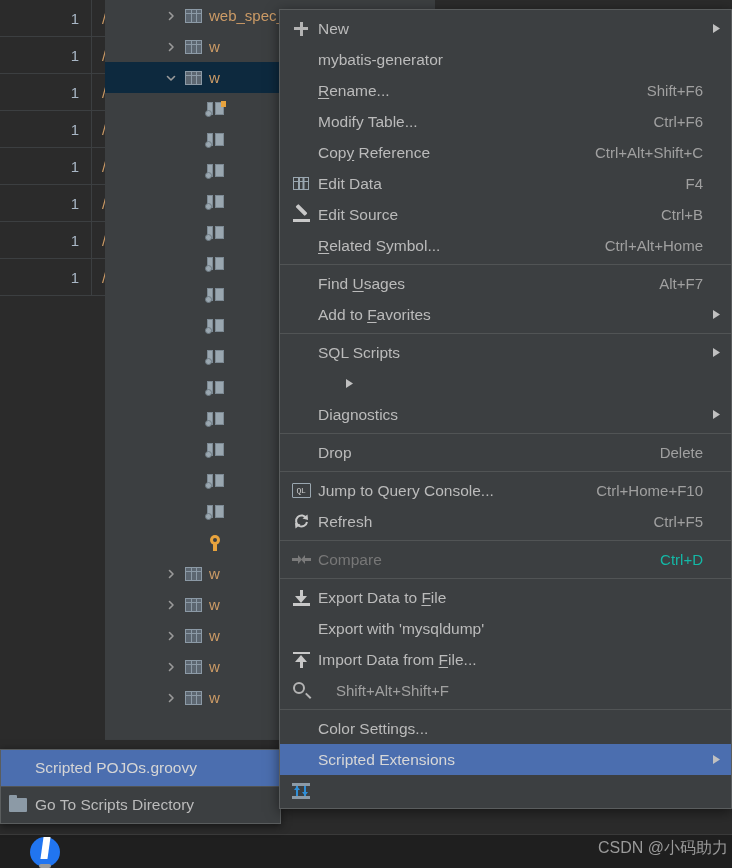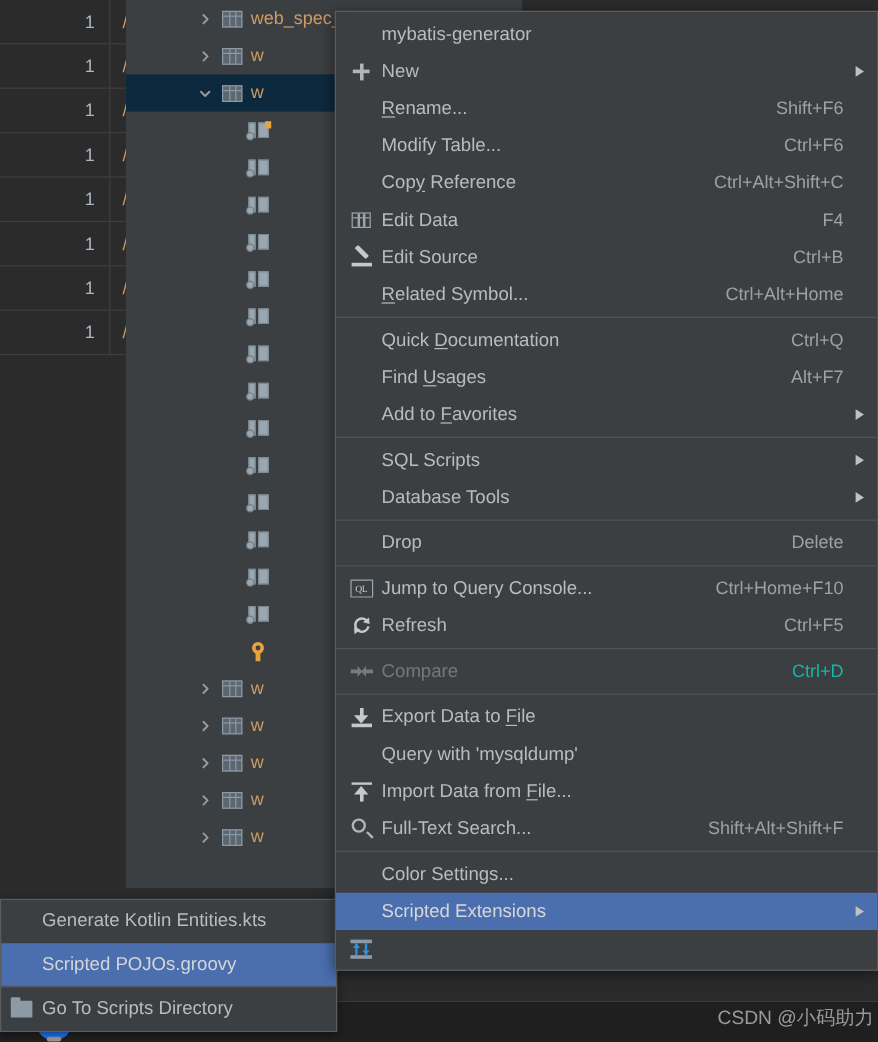--- a/index.html
+++ b/index.html
@@ -251,21 +251,21 @@
     transform: rotate(45deg); transform-origin: center;
     border-radius:1px;
   }
   .g-pencil .base {
     position:absolute; left:0; bottom:1px; width:17px; height:2.5px; background:#c8c8c8;
   }
 
   .g-ql {
     width: 19px; height: 15px; border:1.5px solid #9aa7b0; box-sizing:border-box;
     display:flex; align-items:center; justify-content:center;
-    font-size:8px; color:#cfcfcf; font-family:Liberation Serif, serif; letter-spacing:-0.3px;
+    font-size:8px; color:#cfcfcf; font-family:Liberation Mono, monospace; letter-spacing:-0.3px;
     border-radius:1px;
   }
 
   .g-refresh { width:17px; height:17px; }
   .g-compare { width:19px; height:15px; }
   .g-down { width:17px; height:16px; position:relative; }
   .g-down .stem{ position:absolute; left:7px; top:0; width:3px; height:9px; background:#c8c8c8; }
   .g-down .head{
     position:absolute; left:2.5px; top:6px; width:0; height:0;
     border-left:6px solid transparent; border-right:6px solid transparent; border-top:7px solid #c8c8c8;
@@ -629,58 +629,54 @@
 
 <div id="taskbar">
   <div id="taskbar-icon">
     <div class="disc"></div>
     <div class="slash"></div>
     <div class="ind"></div>
   </div>
 </div>
 
 <div id="submenu">
-    <div class="sub-item">
-      <span class="sub-ico"></span>
-      <span>Generate Kotlin Entities.kts</span>
-    </div>
     <div class="sub-item highlight">
       <span class="sub-ico"></span>
       <span>Scripted POJOs.groovy</span>
     </div>
     <div class="sub-sep"></div>
     <div class="sub-item">
       <span class="sub-ico">
         <span class="ico-folder"></span>
       </span>
       <span>Go To Scripts Directory</span>
     </div>
   </div>
 
 <div id="ctxmenu">
     <div class="mi">
-      <span class="mi-ico"></span>
-      <span class="mi-label">mybatis-generator</span>
-      <span class="mi-short"></span>
-      <span class="mi-arrow"></span>
-    </div>
-    <div class="mi">
       <span class="mi-ico">
         <span class="g-plus"></span>
       </span>
       <span class="mi-label">New</span>
       <span class="mi-short"></span>
       <span class="mi-arrow">
         <svg width="9" height="11" viewBox="0 0 9 11">
           <path fill="currentColor" d="M1 1 L8 5.5 L1 10 Z"></path>
         </svg>
       </span>
     </div>
     <div class="mi">
       <span class="mi-ico"></span>
+      <span class="mi-label">mybatis-generator</span>
+      <span class="mi-short"></span>
+      <span class="mi-arrow"></span>
+    </div>
+    <div class="mi">
+      <span class="mi-ico"></span>
       <span class="mi-label"><u>R</u>ename...</span>
       <span class="mi-short">Shift+F6</span>
       <span class="mi-arrow"></span>
     </div>
     <div class="mi">
       <span class="mi-ico"></span>
       <span class="mi-label">Modify Table...</span>
       <span class="mi-short">Ctrl+F6</span>
       <span class="mi-arrow"></span>
     </div>
@@ -711,26 +707,20 @@
     </div>
     <div class="mi">
       <span class="mi-ico"></span>
       <span class="mi-label"><u>R</u>elated Symbol...</span>
       <span class="mi-short">Ctrl+Alt+Home</span>
       <span class="mi-arrow"></span>
     </div>
     <div class="mi-sep"></div>
     <div class="mi">
       <span class="mi-ico"></span>
-      <span class="mi-label">Quick <u>D</u>ocumentation</span>
-      <span class="mi-short">Ctrl+Q</span>
-      <span class="mi-arrow"></span>
-    </div>
-    <div class="mi">
-      <span class="mi-ico"></span>
       <span class="mi-label">Find <u>U</u>sages</span>
       <span class="mi-short">Alt+F7</span>
       <span class="mi-arrow"></span>
     </div>
     <div class="mi">
       <span class="mi-ico"></span>
       <span class="mi-label">Add to <u>F</u>avorites</span>
       <span class="mi-short"></span>
       <span class="mi-arrow">
         <svg width="9" height="11" viewBox="0 0 9 11">
@@ -744,21 +734,30 @@
       <span class="mi-label">SQL Scripts</span>
       <span class="mi-short"></span>
       <span class="mi-arrow">
         <svg width="9" height="11" viewBox="0 0 9 11">
           <path fill="currentColor" d="M1 1 L8 5.5 L1 10 Z"></path>
         </svg>
       </span>
     </div>
     <div class="mi">
       <span class="mi-ico"></span>
-      <span class="mi-label">Database Tools</span>
+      <span class="mi-short"></span>
+      <span class="mi-arrow">
+        <svg width="9" height="11" viewBox="0 0 9 11">
+          <path fill="currentColor" d="M1 1 L8 5.5 L1 10 Z"></path>
+        </svg>
+      </span>
+    </div>
+    <div class="mi">
+      <span class="mi-ico"></span>
+      <span class="mi-label">Diagnostics</span>
       <span class="mi-short"></span>
       <span class="mi-arrow">
         <svg width="9" height="11" viewBox="0 0 9 11">
           <path fill="currentColor" d="M1 1 L8 5.5 L1 10 Z"></path>
         </svg>
       </span>
     </div>
     <div class="mi-sep"></div>
     <div class="mi">
       <span class="mi-ico"></span>
@@ -809,21 +808,21 @@
           <span class="head"></span>
           <span class="line"></span>
         </span>
       </span>
       <span class="mi-label">Export Data to <u>F</u>ile</span>
       <span class="mi-short"></span>
       <span class="mi-arrow"></span>
     </div>
     <div class="mi">
       <span class="mi-ico"></span>
-      <span class="mi-label">Query with 'mysqldump'</span>
+      <span class="mi-label">Export with 'mysqldump'</span>
       <span class="mi-short"></span>
       <span class="mi-arrow"></span>
     </div>
     <div class="mi">
       <span class="mi-ico">
         <span class="g-up">
           <span class="stem"></span>
           <span class="head"></span>
           <span class="line"></span>
         </span>
@@ -832,21 +831,20 @@
       <span class="mi-short"></span>
       <span class="mi-arrow"></span>
     </div>
     <div class="mi">
       <span class="mi-ico">
         <span class="g-search">
           <span class="ring"></span>
           <span class="hdl"></span>
         </span>
       </span>
-      <span class="mi-label">Full-Text Search...</span>
       <span class="mi-short">Shift+Alt+Shift+F</span>
       <span class="mi-arrow"></span>
     </div>
     <div class="mi-sep"></div>
     <div class="mi">
       <span class="mi-ico"></span>
       <span class="mi-label">Color Settings...</span>
       <span class="mi-short"></span>
       <span class="mi-arrow"></span>
     </div>

